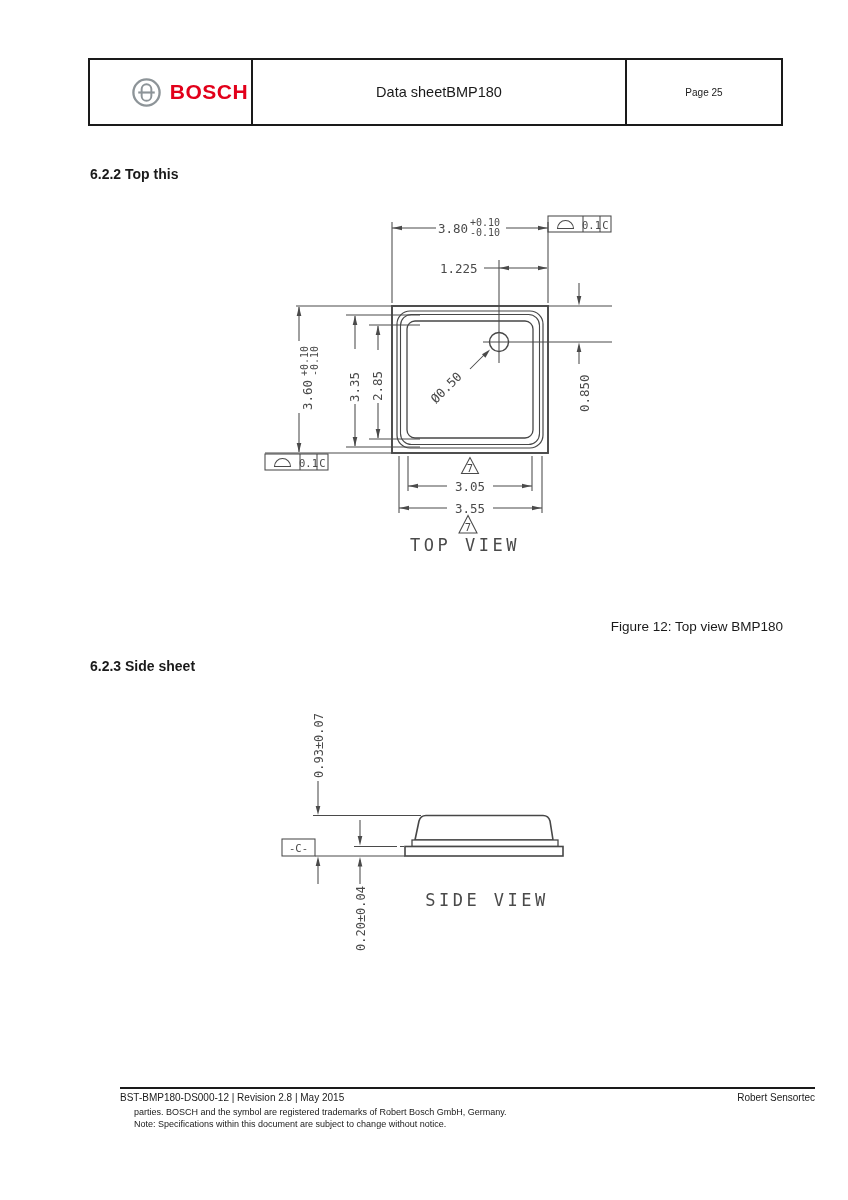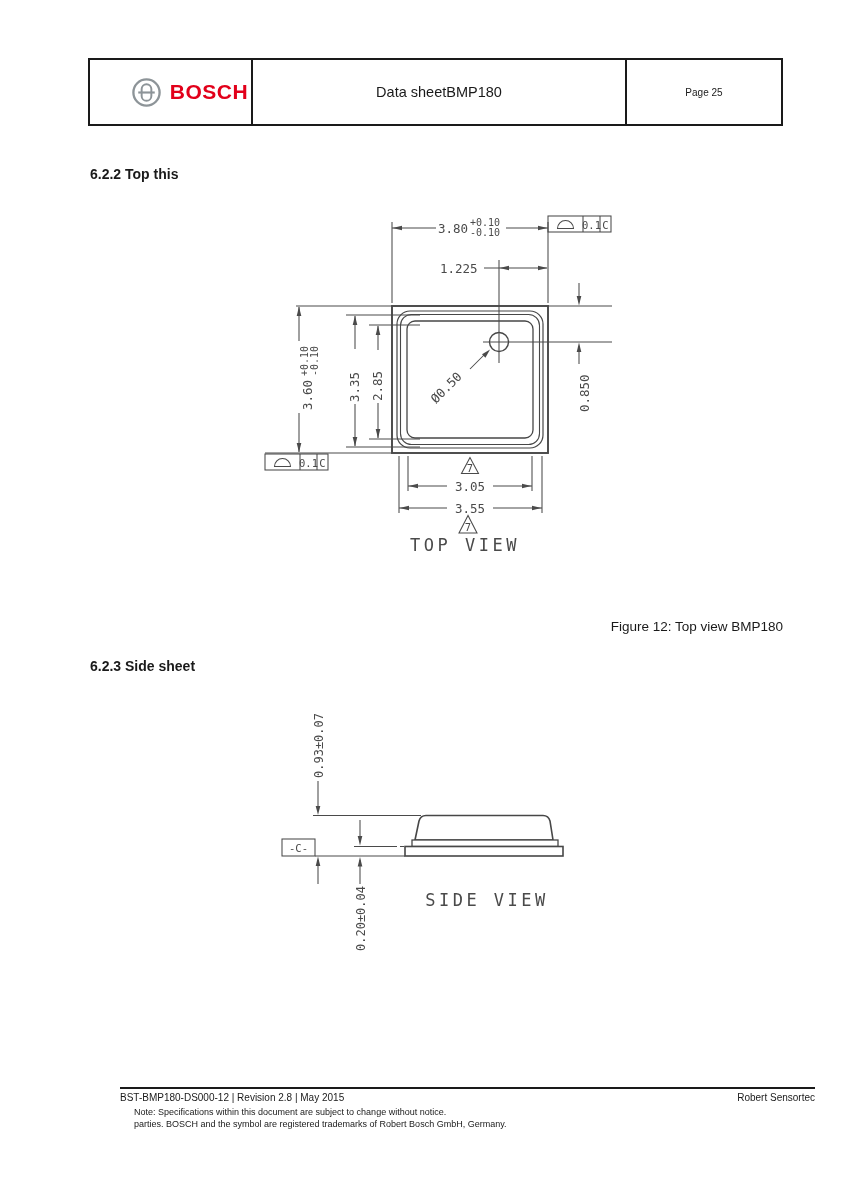--- a/index.html
+++ b/index.html
@@ -205,18 +205,18 @@
     <text x="487" y="906" text-anchor="middle" class="viewlabel">SIDE VIEW</text>
   </svg>
 
 
   <div class="abs footer">
     <div class="footer-row">
       <span>BST-BMP180-DS000-12 | Revision 2.8 | May 2015</span>
       <span>Robert Sensortec</span>
     </div>
     <div class="footer-copy">
+      <div class="fline">parties. BOSCH and the symbol are registered trademarks of Robert Bosch GmbH, Germany.</div>
       <div class="fline">Note: Specifications within this document are subject to change without notice.</div>
-      <div class="fline">parties. BOSCH and the symbol are registered trademarks of Robert Bosch GmbH, Germany.</div>
     </div>
   </div>
 
 </div>
 
 </body></html>

